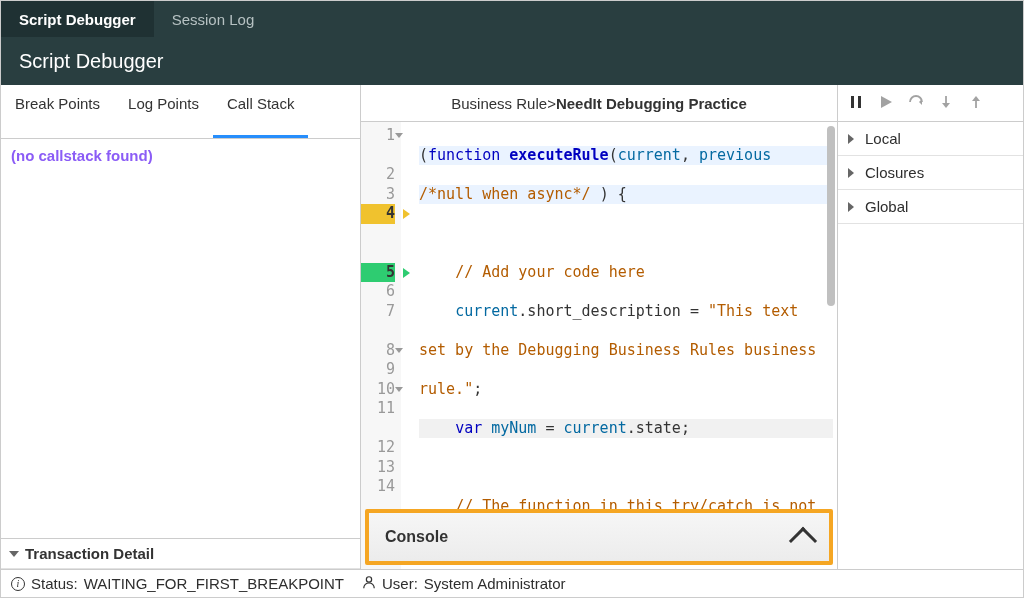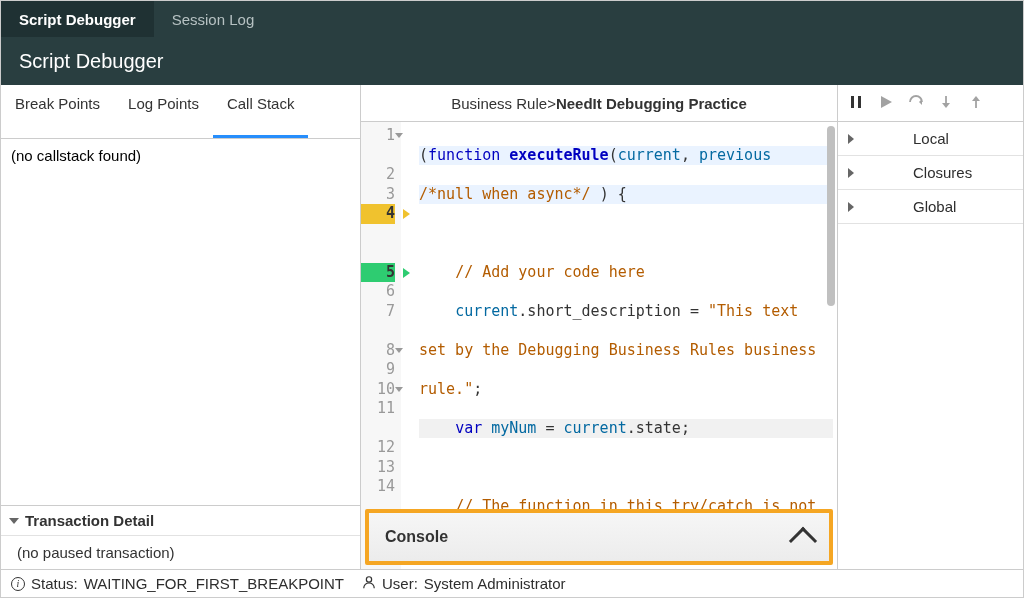--- a/index.html
+++ b/index.html
@@ -12,21 +12,21 @@
   .tab.active{background:#1f3133;color:#fff;font-weight:600;}
   .titlebar{background:#293e40;height:48px;display:flex;align-items:center;padding:0 18px;color:#fff;font-size:20px;flex-shrink:0;}
 
   .main{flex:1;display:flex;min-height:0;}
 
   
   .leftcol{width:360px;border-right:1px solid #ccc;display:flex;flex-direction:column;}
   .subtabs{display:flex;border-bottom:1px solid #ccc;}
   .subtab{padding:10px 14px;font-size:15px;color:#333;cursor:pointer;}
   .subtab.active{border-bottom:3px solid #278efc;font-weight:400;padding-bottom:23px;}
-  .panel-body{flex:1;padding:8px 10px;font-size:15px;color:#000000;overflow:auto;}
+  .panel-body{flex:1;padding:8px 10px;font-size:15px;color:#8b5cf6;overflow:auto;font-weight:bold;}
   .section-head{display:flex;align-items:center;border-top:1px solid #ccc;border-bottom:1px solid #e2e2e2;padding:6px 8px;background:#fff;font-size:15px;color:#333;font-weight:600;}
   .tri{display:inline-block;width:0;height:0;border-left:5px solid transparent;border-right:5px solid transparent;border-top:6px solid #666;margin-right:6px;}
   .section-body{padding:8px 16px;font-size:15px;color:#333;}
 
   
   .centercol{flex:1;display:flex;flex-direction:column;border-right:1px solid #ccc;min-width:0;position:relative;}
   .breadcrumb{height:37px;border-bottom:1px solid #ccc;display:flex;align-items:center;justify-content:center;font-size:15px;color:#333;}
   .breadcrumb .strong{font-weight:700;text-align:right;}
   .editor-wrap{flex:1;overflow:hidden;position:relative;}
   .editor{display:flex;font-family:"Menlo","Consolas",monospace;font-size:15px;line-height:19.5px;height:100%;}
@@ -57,21 +57,21 @@
   .console-head{border:4px solid #f5a623;height:56px;background:linear-gradient(#f6f6f6,#ececec);border-radius:2px;display:flex;align-items:center;justify-content:space-between;padding:0 16px;}
   .console-head span{font-size:16px;color:#333;font-weight:600;}
   .chev-up{width:20px;height:20px;border-left:3px solid #333;border-top:3px solid #333;transform:rotate(45deg);margin-top:8px;}
 
   
   .rightcol{width:185px;display:flex;flex-direction:column;}
   .controls{height:37px;border-bottom:1px solid #ccc;display:flex;align-items:center;gap:14px;padding:0 10px;}
   .controls svg{width:16px;height:16px;}
   .ctl{cursor:pointer;color:#666;}
   .ctl.dim{opacity:.45;}
-  .scope-item{border-bottom:1px solid #e2e2e2;padding:8px 10px;display:flex;align-items:center;font-size:15px;cursor:pointer;gap:48px;}
+  .scope-item{border-bottom:1px solid #e2e2e2;padding:8px 10px;display:flex;align-items:center;font-size:15px;cursor:pointer;}
   .scope-item .tri{border-top:none;border-bottom:5px solid transparent;border-top:5px solid transparent;border-left:6px solid #666;margin-right:6px;}
 
   
   .statusbar{height:28px;border-top:1px solid #ccc;display:flex;align-items:center;padding:0 10px;gap:18px;font-size:15px;flex-shrink:0;}
   .statusbar .seg{display:flex;align-items:center;gap:6px;}
   .icon-info{width:14px;height:14px;border:1.5px solid #333;border-radius:50%;display:inline-flex;align-items:center;justify-content:center;font-size:10px;font-style:italic;font-family:serif;}
   .icon-user svg{width:14px;height:14px;}
 </style>
 </head>
 <body>
@@ -92,23 +92,20 @@
         <div class="subtab">Break Points</div>
         <div class="subtab">Log Points</div>
         <div class="subtab active">Call Stack</div>
       </div>
       <div class="panel-body">
         <span>(no callstack found)</span>
       </div>
       <div class="section-head">
         <span class="tri"></span>
         <span>Transaction Detail</span>
-      </div>
-      <div class="section-body">
-        <span>(no paused transaction)</span>
       </div>
     </div>
 
     <div class="centercol">
       <div class="breadcrumb">
         <span>Business Rule</span>
         <span>&gt;</span>
         <span class="strong">NeedIt Debugging Practice</span>
       </div>
 

